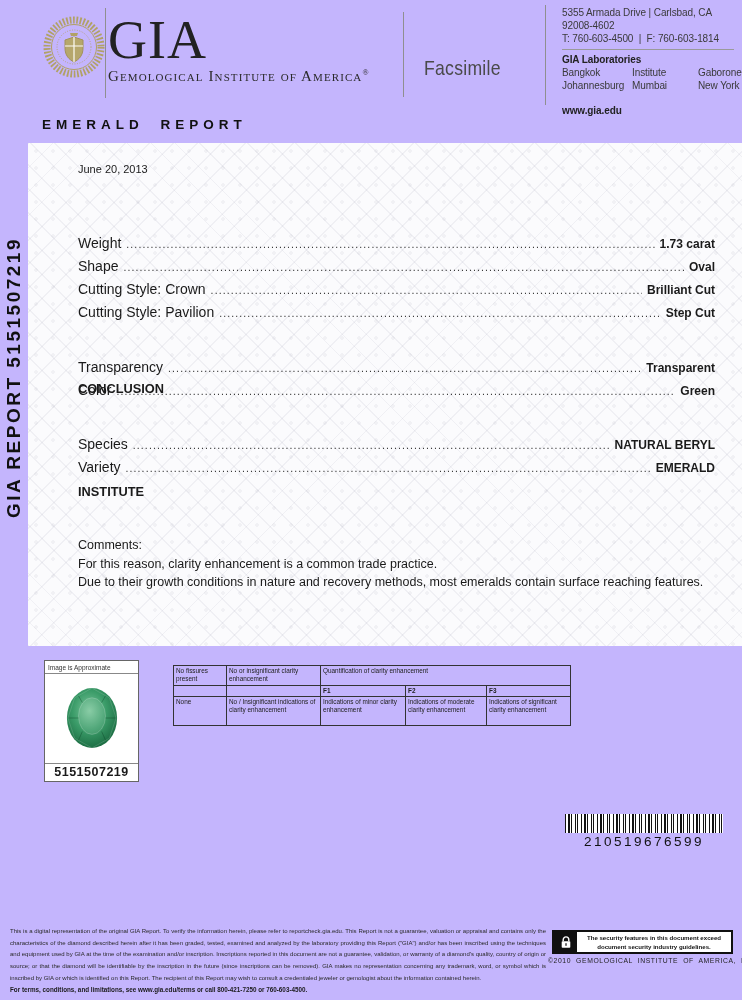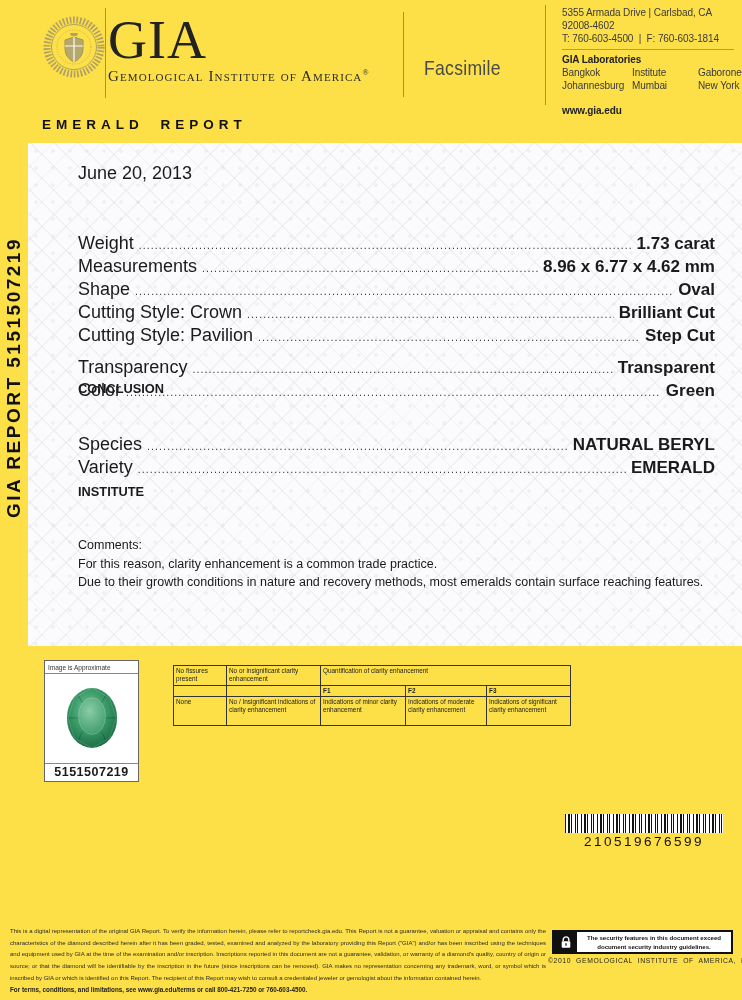--- a/index.html
+++ b/index.html
@@ -1,17 +1,17 @@
 <!DOCTYPE html>
 <html><head>
 <meta charset="utf-8">
 <style>
   html,body{margin:0;padding:0;background:#ffffff;}
   .page{
-    position:relative;width:742px;height:1000px;background:#fde047;overflow:hidden;
+    position:relative;width:742px;height:1000px;background:#c4b5fd;overflow:hidden;
     font-family:"Liberation Sans",sans-serif;color:#1a1a1a;
   }
   
   .seal{position:absolute;left:42px;top:14px;}
   .vdiv{position:absolute;width:1px;background:#8f8f8f;}
   .vdiv.d1{left:105px;top:8px;height:90px;}
   .vdiv.d2{left:403px;top:12px;height:85px;}
   .vdiv.d3{left:545px;top:5px;height:100px;}
   .brand{position:absolute;left:108px;top:16px;width:290px;}
   .wordmark{font-family:"Liberation Serif",serif;font-size:54px;line-height:48px;letter-spacing:1px;color:#222;}
@@ -33,32 +33,32 @@
       radial-gradient(circle at 8px 8px, rgba(170,170,188,0.13) 1.5px, rgba(0,0,0,0) 2px),
       repeating-linear-gradient(45deg, rgba(172,172,190,0.14) 0 1.3px, rgba(0,0,0,0) 1.3px 17px),
       repeating-linear-gradient(135deg, rgba(172,172,190,0.14) 0 1.3px, rgba(0,0,0,0) 1.3px 17px);
     background-size:17px 17px, auto, auto;
   }
   .sidebar-label{
     position:absolute;left:3px;top:518px;width:336px;white-space:nowrap;
     transform:rotate(-90deg);transform-origin:0 0;
     font-size:19px;font-weight:bold;letter-spacing:2.5px;color:#111;
   }
-  .date{position:absolute;left:78px;top:163px;font-size:18px;}
+  .date{position:absolute;left:78px;top:163px;font-size:11px;}
   .fields{position:absolute;left:78px;width:637px;}
   .fields.f1{top:198px;}
   .fields.f2{top:322px;}
   .frow{display:flex;align-items:baseline;height:23px;line-height:20px;}
-  .flabel{white-space:nowrap;font-size:18px;}
+  .flabel{white-space:nowrap;font-size:14px;}
   .leader{flex:1 1 auto;overflow:hidden;white-space:nowrap;margin:0 5px;}
   .leader::after{
     content:"........................................................................................................................................................................................................................................";
     font-size:10.5px;letter-spacing:1.1px;color:#333;
   }
-  .fvalue{white-space:nowrap;font-size:17px;font-weight:bold;margin-top:36px;}
+  .fvalue{white-space:nowrap;font-size:12px;font-weight:bold;margin-top:36px;}
   .conclusion{position:absolute;left:78px;top:381px;width:637px;}
   .sec-heading{font-size:12.8px;font-weight:bold;height:18px;}
   .treatment{position:absolute;left:78px;top:484px;width:637px;}
   .treatment .t-text{font-size:12.5px;font-weight:bold;margin-top:3px;}
   .comments{position:absolute;left:78px;top:536px;width:644px;font-size:12.5px;line-height:18.5px;}
   
   .photo-box{position:absolute;left:44px;top:660px;width:95px;height:122px;border:1px solid #666;background:#fff;box-sizing:border-box;display:flex;flex-direction:column;}
   .photo-caption{font-size:6.5px;color:#333;padding:2.5px 3px 2px 3px;border-bottom:1px solid #888;}
   .photo-stage{flex:1;display:flex;align-items:center;justify-content:center;}
   .photo-number{border-top:1px solid #888;height:17px;line-height:17px;text-align:center;font-size:12.5px;font-weight:600;letter-spacing:0.5px;}
@@ -128,25 +128,20 @@
   <div class="report-title">EMERALD REPORT</div>
   <div class="body-panel"></div>
   <div class="sidebar-label">GIA REPORT 5151507219</div>
   <div class="date">June 20, 2013</div>
 
   <div class="fields f1">
     <div class="frow">
         <span class="flabel">Weight</span>
         <span class="leader"></span>
         <span class="fvalue">1.73 carat</span>
-      </div>
-    <div class="frow">
-        <span class="flabel">Measurements</span>
-        <span class="leader"></span>
-        <span class="fvalue">8.96 x 6.77 x 4.62 mm</span>
       </div>
     <div class="frow">
         <span class="flabel">Shape</span>
         <span class="leader"></span>
         <span class="fvalue">Oval</span>
       </div>
     <div class="frow">
         <span class="flabel">Cutting Style: Crown</span>
         <span class="leader"></span>
         <span class="fvalue">Brilliant Cut</span>

